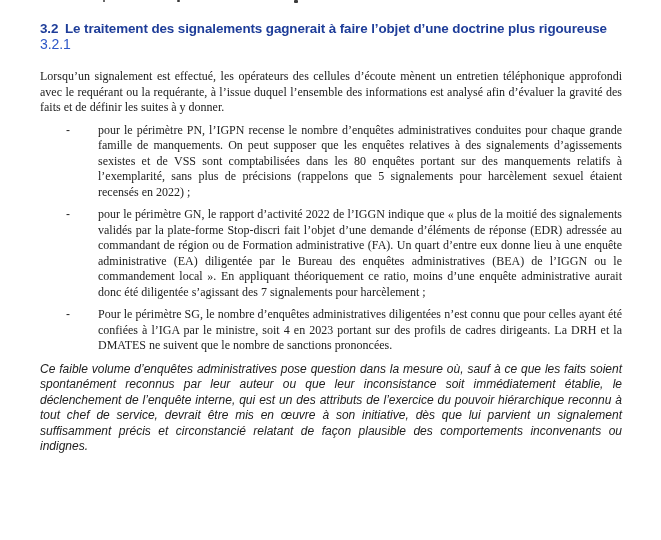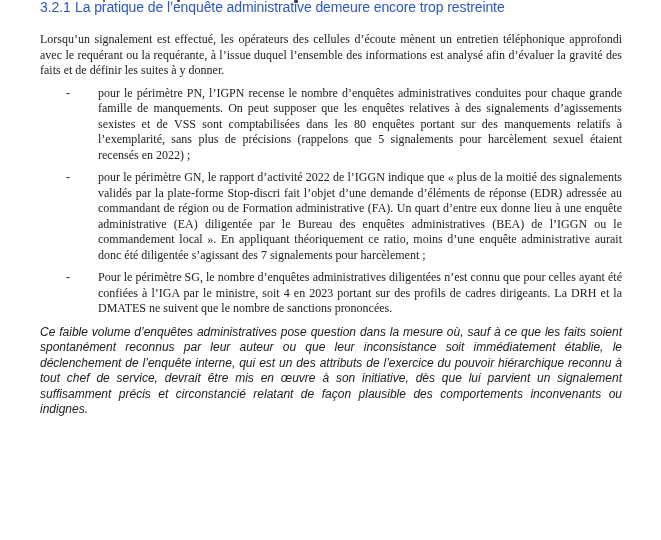--- a/index.html
+++ b/index.html
@@ -90,24 +90,27 @@
 <body>
 
 <div class="page">
 
   <div class="remnant r1"></div>
   <div class="remnant r2"></div>
   <div class="remnant r3"></div>
 
   <div class="content">
 
+    <div class="h1">
+      <span class="num">3.2</span>
+      <span class="ttl">Le traitement des signalements gagnerait à faire l’objet d’une doctrine plus rigoureuse</span>
+    </div>
 
     <div class="h2">
       <span class="num">3.2.1</span>
-      <span class="ttl">La pratique de l’enquête administrative demeure encore trop restreinte</span>
     </div>
 
     <p class="para first">Lorsqu’un signalement est effectué, les opérateurs des cellules d’écoute mènent un entretien téléphonique approfondi avec le requérant ou la requérante, à l’issue duquel l’ensemble des informations est analysé afin d’évaluer la gravité des faits et de définir les suites à y donner.</p>
 
 
     <ul class="bullets">
       <li class="bullet">
         <span class="marker">-</span>
         <span class="text">pour le périmètre PN, l’IGPN recense le nombre d’enquêtes administratives conduites pour chaque grande famille de manquements. On peut supposer que les enquêtes relatives à des signalements d’agissements sexistes et de VSS sont comptabilisées dans les 80 enquêtes portant sur des manquements relatifs à l’exemplarité, sans plus de précisions (rappelons que 5 signalements pour harcèlement sexuel étaient recensés en 2022)&nbsp;;</span>
       </li>

